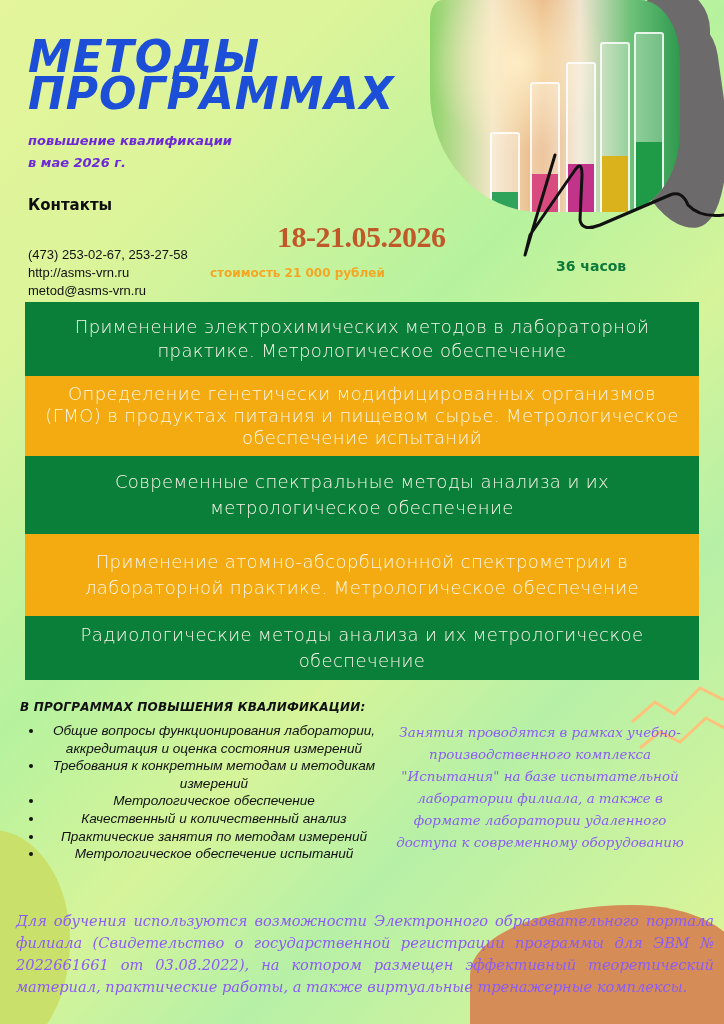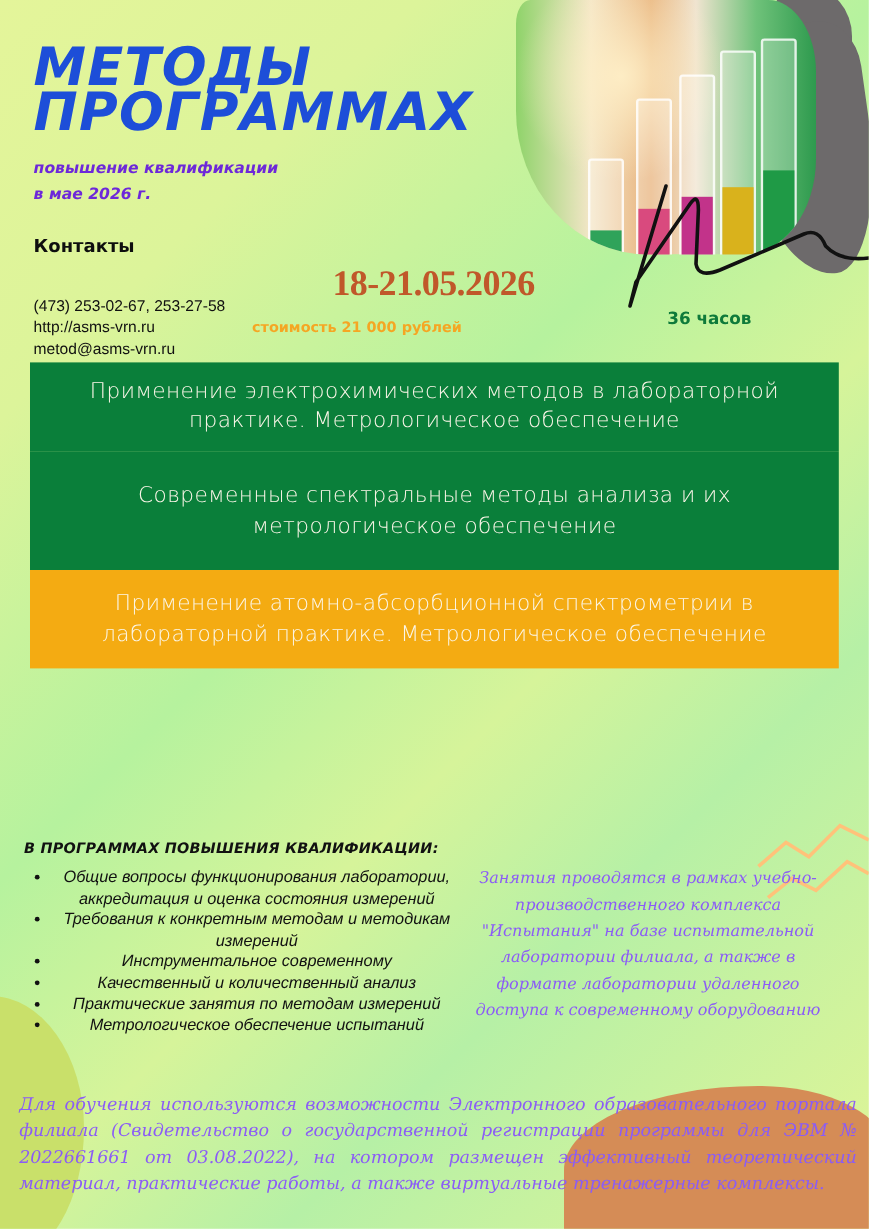--- a/index.html
+++ b/index.html
@@ -73,21 +73,21 @@
       color: #fbf6e8; text-align: center;
       font-family: "DejaVu Sans", sans-serif; font-weight: 300;
       font-size: 18px; letter-spacing: 0.4px;
       display: flex; align-items: center; justify-content: center;
       padding: 0 16px; box-sizing: border-box;
     }
     .course.green { background: #0a7f3a; }
     .course.orange { background: #f4ab12; }
     .c1 { height: 74px; line-height: 24px; }
     .c2 { height: 80px; line-height: 22px; }
-    .c3 { height: 99px; line-height: 26px; }
+    .c3 { height: 78px; line-height: 26px; }
     .c4 { height: 82px; line-height: 26px; }
     .c5 { height: 64px; line-height: 26px; }
 
     
     .prog-head {
       left: 20px; top: 700px; font-weight: 900; font-style: italic;
       font-size: 12px; color: #111; letter-spacing: 0.2px;
     }
     .prog-list {
       left: 28px; top: 722px; margin: 0; padding-left: 16px; width: 340px;
@@ -158,29 +158,31 @@
   <div>http://asms-vrn.ru</div>
   <div>metod@asms-vrn.ru</div>
 </div>
 
 <div class="abs dates">18-21.05.2026</div>
 <div class="abs price">стоимость 21 000 рублей</div>
 <div class="abs hours">36 часов</div>
 
 <div class="abs courses">
   <div class="course green c1">Применение электрохимических методов в лабораторной практике. Метрологическое обеспечение</div>
+  <div class="course orange c2">Определение генетически модифицированных организмов (ГМО) в продуктах питания и пищевом сырье. Метрологическое обеспечение испытаний</div>
   <div class="course green c3">Современные спектральные методы анализа и их метрологическое обеспечение</div>
   <div class="course orange c4">Применение атомно-абсорбционной спектрометрии в лабораторной практике. Метрологическое обеспечение</div>
+  <div class="course green c5">Радиологические методы анализа и их метрологическое обеспечение</div>
 </div>
 
 <div class="abs prog-head">В ПРОГРАММАХ ПОВЫШЕНИЯ КВАЛИФИКАЦИИ:</div>
 <ul class="abs prog-list">
   <li>Общие вопросы функционирования лаборатории, аккредитация и оценка состояния измерений</li>
   <li>Требования к конкретным методам и методикам измерений</li>
-  <li>Инструментальное современному</li>
+  <li>Метрологическое обеспечение</li>
   <li>Качественный и количественный анализ</li>
   <li>Практические занятия по методам измерений</li>
   <li>Метрологическое обеспечение испытаний</li>
 </ul>
 
 <div class="abs note">Занятия проводятся в рамках учебно-производственного комплекса "Испытания" на базе испытательной лаборатории филиала, а также в формате лаборатории удаленного доступа к современному оборудованию</div>
 
 <div class="abs footer">Для обучения используются возможности Электронного образовательного портала филиала (Свидетельство о государственной регистрации программы для ЭВМ № 2022661661 от 03.08.2022), на котором размещен эффективный теоретический материал, практические работы, а также виртуальные тренажерные комплексы.</div>
 
 </body></html>

